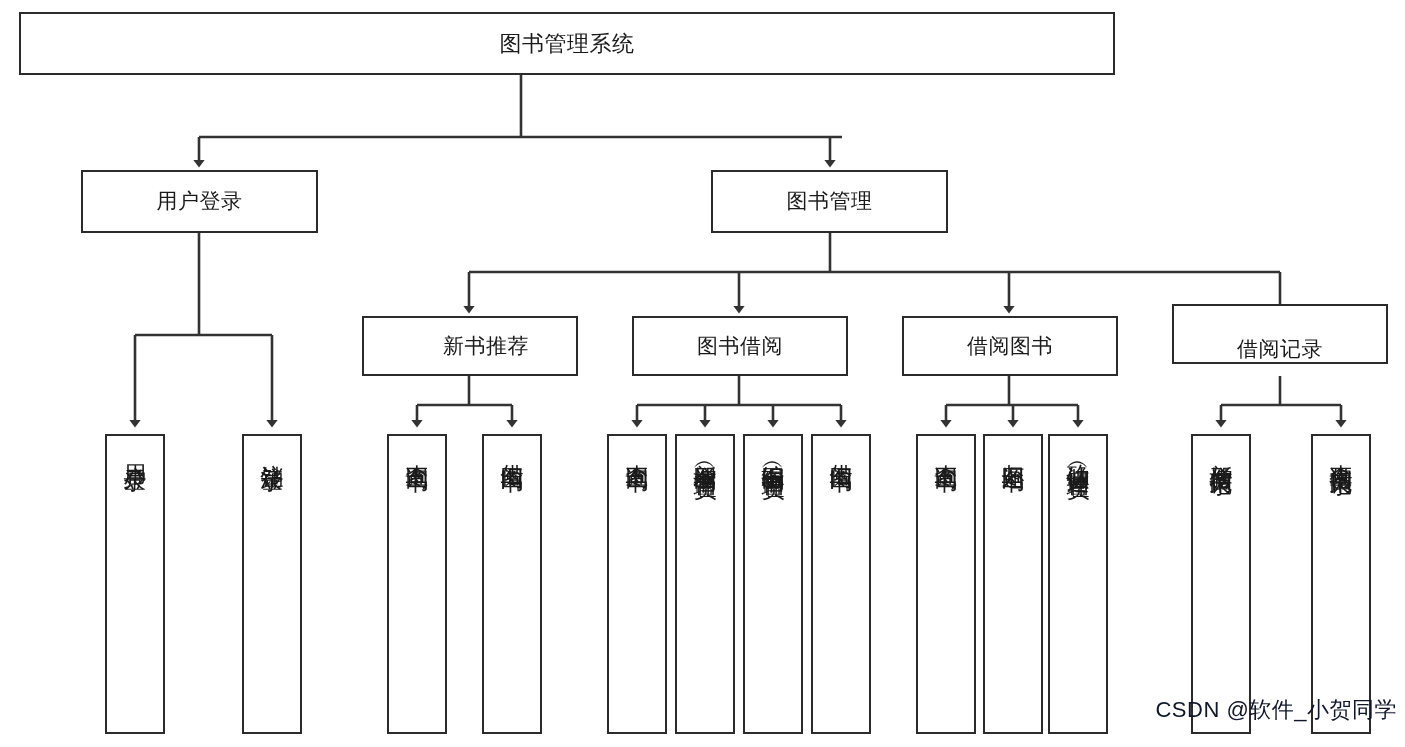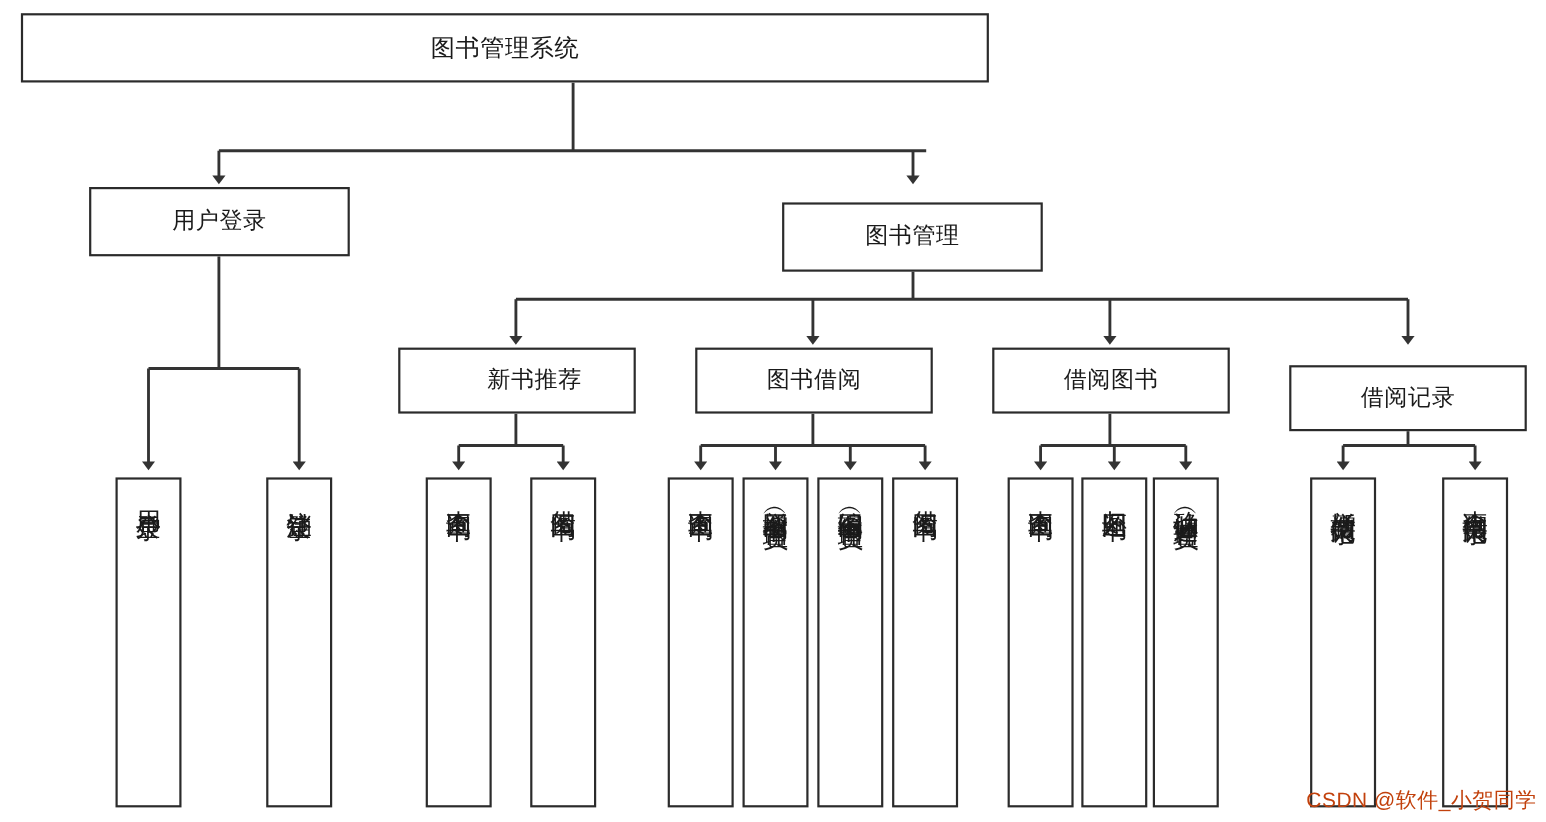--- a/index.html
+++ b/index.html
@@ -60,23 +60,23 @@
     writing-mode: vertical-rl;
     text-orientation: upright;
     font-size: 23px;
     line-height: 1.0;
     letter-spacing: 2px;
     white-space: nowrap;
   }
   .watermark {
     position: absolute;
     right: 8px;
-    bottom: 6px;
-    font-size: 19px;
-    color: #c2410c;
+    bottom: 22px;
+    font-size: 22px;
+    color: #0f172a;
     z-index: 5;
     white-space: nowrap;
     letter-spacing: 0.5px;
   }
 </style>
 </head>
 <body>
 
 <div id="canvas">
 
@@ -123,45 +123,45 @@
       <path d="M1013,405 L1013,422" marker-end="url(#arrow)"></path>
       <path d="M1078,405 L1078,422" marker-end="url(#arrow)"></path>
 
       <path d="M1280,376 L1280,405"></path>
       <path d="M1221,405 L1341,405"></path>
       <path d="M1221,405 L1221,422" marker-end="url(#arrow)"></path>
       <path d="M1341,405 L1341,422" marker-end="url(#arrow)"></path>
     </g>
   </svg>
 
-  <div class="node horiz root" style="left:19px; top:12px; width:880px; height:63px;">
+  <div class="node horiz root" style="left:19px; top:12px; width:1096px; height:63px;">
     <span class="lbl">图书管理系统</span>
   </div>
 
   <div class="node horiz" style="left:81px; top:170px; width:237px; height:63px;">
     <span class="lbl">用户登录</span>
   </div>
 
-  <div class="node horiz" style="left:711px; top:184px; width:237px; height:63px;">
+  <div class="node horiz" style="left:711px; top:170px; width:237px; height:63px;">
     <span class="lbl">图书管理</span>
   </div>
 
   <div class="node horiz" style="left:362px; top:316px; width:216px; height:60px;padding-left:32px;">
     <span class="lbl">新书推荐</span>
   </div>
 
   <div class="node horiz" style="left:632px; top:316px; width:216px; height:60px;">
     <span class="lbl">图书借阅</span>
   </div>
 
   <div class="node horiz" style="left:902px; top:316px; width:216px; height:60px;">
     <span class="lbl">借阅图书</span>
   </div>
 
-  <div class="node horiz" style="left:1172px; top:332px; width:216px; height:60px;">
+  <div class="node horiz" style="left:1172px; top:304px; width:216px; height:60px;align-items:flex-end;">
     <span class="lbl">借阅记录</span>
   </div>
 
   <div class="node vert" style="left:105px; top:434px; width:60px; height:300px;">
     <span class="lbl">用户登录</span>
   </div>
 
   <div class="node vert" style="left:242px; top:434px; width:60px; height:300px;">
     <span class="lbl">注销登录</span>
   </div>

